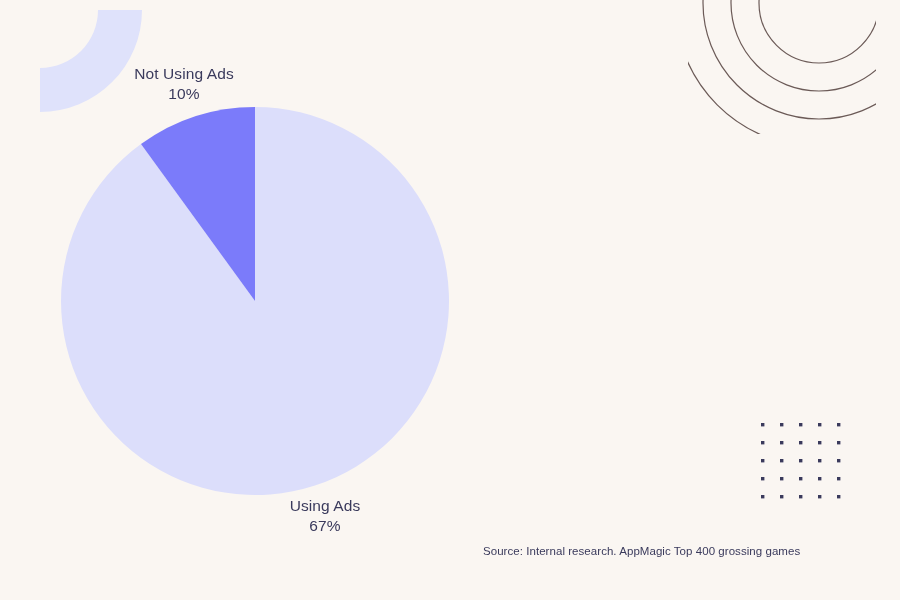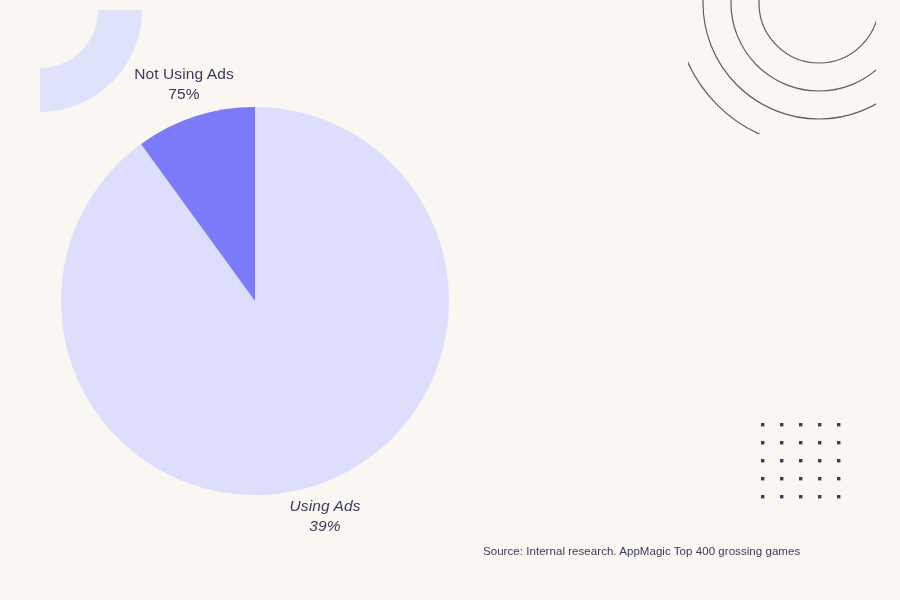--- a/index.html
+++ b/index.html
@@ -73,21 +73,20 @@
   }
   #label-not-using {
     left: 84px;
     top: 64px;
     width: 200px;
   }
   #label-using {
     left: 225px;
     top: 496px;
     width: 200px;
-    font-style: italic;
   }
   .pie-label .lbl-name { display: block; }
   .pie-label .lbl-value { display: block; }
 
   
   #headline {
     position: absolute;
     left: 483px;
     top: 213px;
     width: 372px;
@@ -174,24 +173,24 @@
     <svg id="pie-svg" viewBox="0 0 388 388" aria-hidden="true">
 
       <path id="slice-using-ads" fill="#dcdefb" d="M 194 194 L 194.000 0.000 A 194 194 0 1 1 79.970 37.051 Z"></path>
 
       <path id="slice-not-using-ads" fill="#7b7bfa" d="M 194 194 L 79.970 37.051 A 194 194 0 0 1 194.000 0.000 Z"></path>
     </svg>
   </div>
 
   <div class="pie-label" id="label-not-using">
     <span class="lbl-name">Not Using Ads</span>
-    <span class="lbl-value">75%</span>
+    <span class="lbl-value">10%</span>
   </div>
 
   <div class="pie-label" id="label-using">
     <span class="lbl-name">Using Ads</span>
-    <span class="lbl-value">39%</span>
+    <span class="lbl-value">67%</span>
   </div>
 
 
   <div id="source-note">Source: Internal research. AppMagic Top 400 grossing games</div>
 
 </div>
 
 </body></html>

